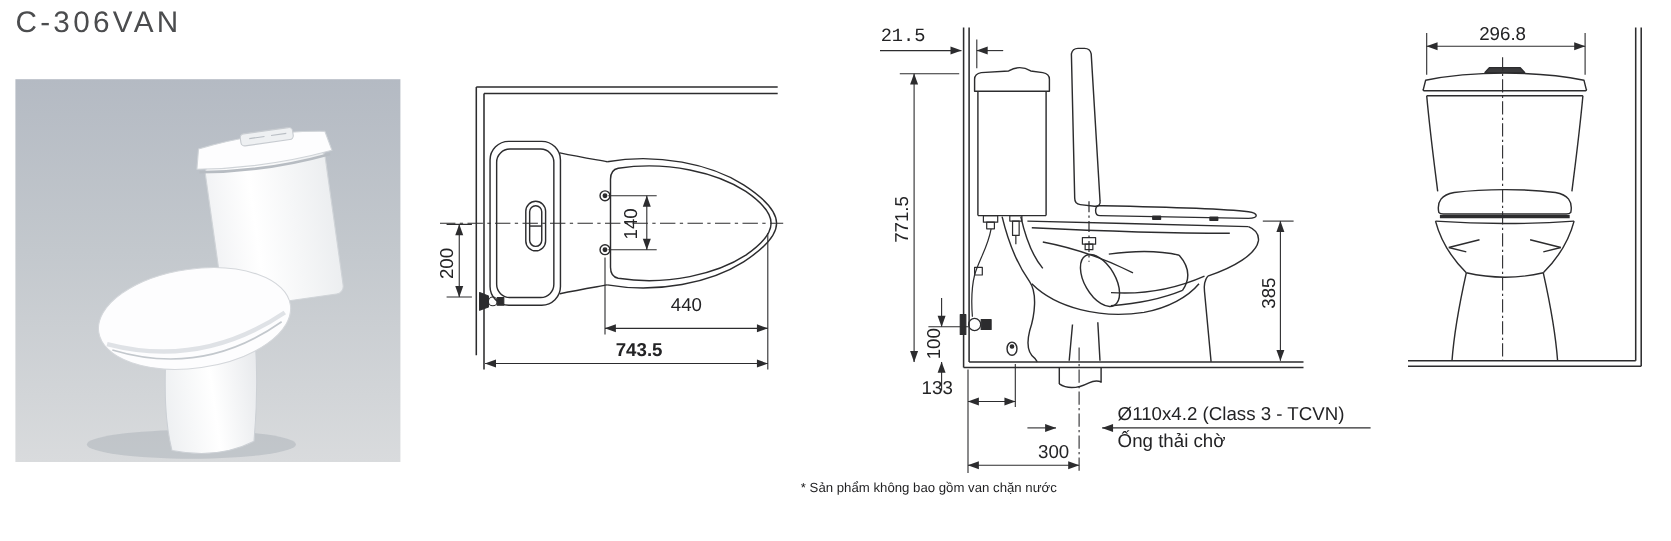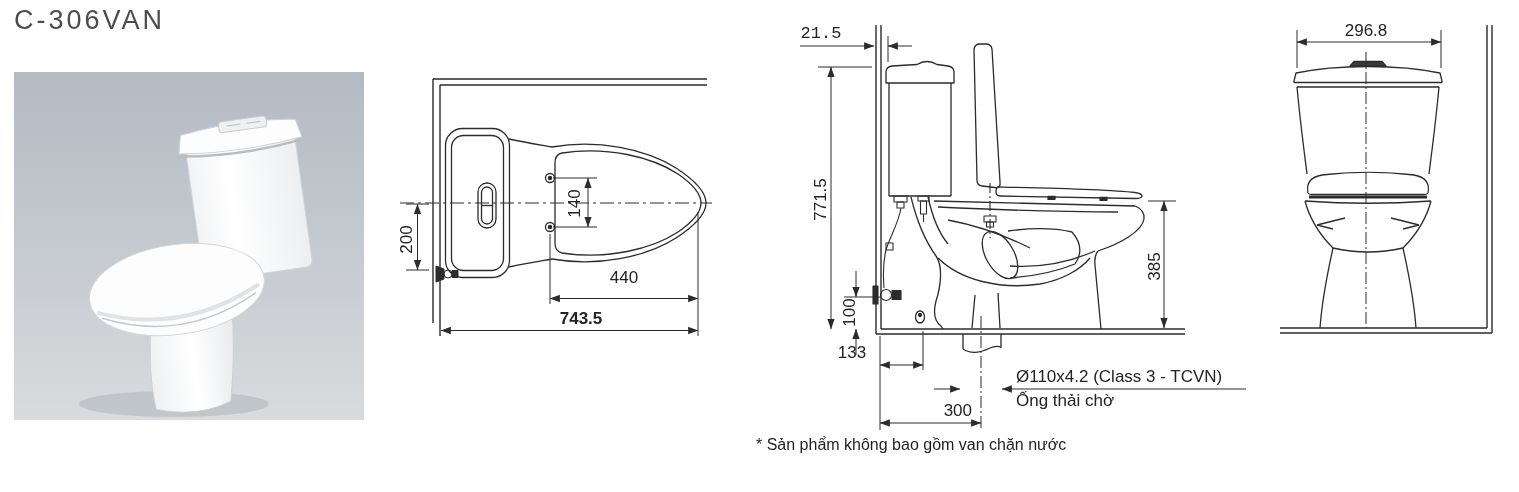--- a/index.html
+++ b/index.html
@@ -19,21 +19,21 @@
   #linework{left:0;top:0;width:1519px;height:492px;}
   .dim{
     font-size:17px;color:#232325;width:80px;text-align:center;
     white-space:nowrap;line-height:19px;
   }
   .rot{transform:rotate(-90deg);}
   .lbl{
     font-size:17px;color:#232325;white-space:nowrap;line-height:20px;
   }
   #note{
-    left:756px;top:436px;font-size:16px;color:#1f1f21;white-space:nowrap;
+    left:728px;top:436px;font-size:12px;color:#1f1f21;white-space:nowrap;
   }
   svg{display:block;}
 </style>
 </head>
 <body>
 
 <div id="photo" class="abs">
   <svg width="350" height="348" viewBox="0 0 350 348">
     <defs>
       <linearGradient id="tg" x1="0" y1="0" x2="1" y2="0">

